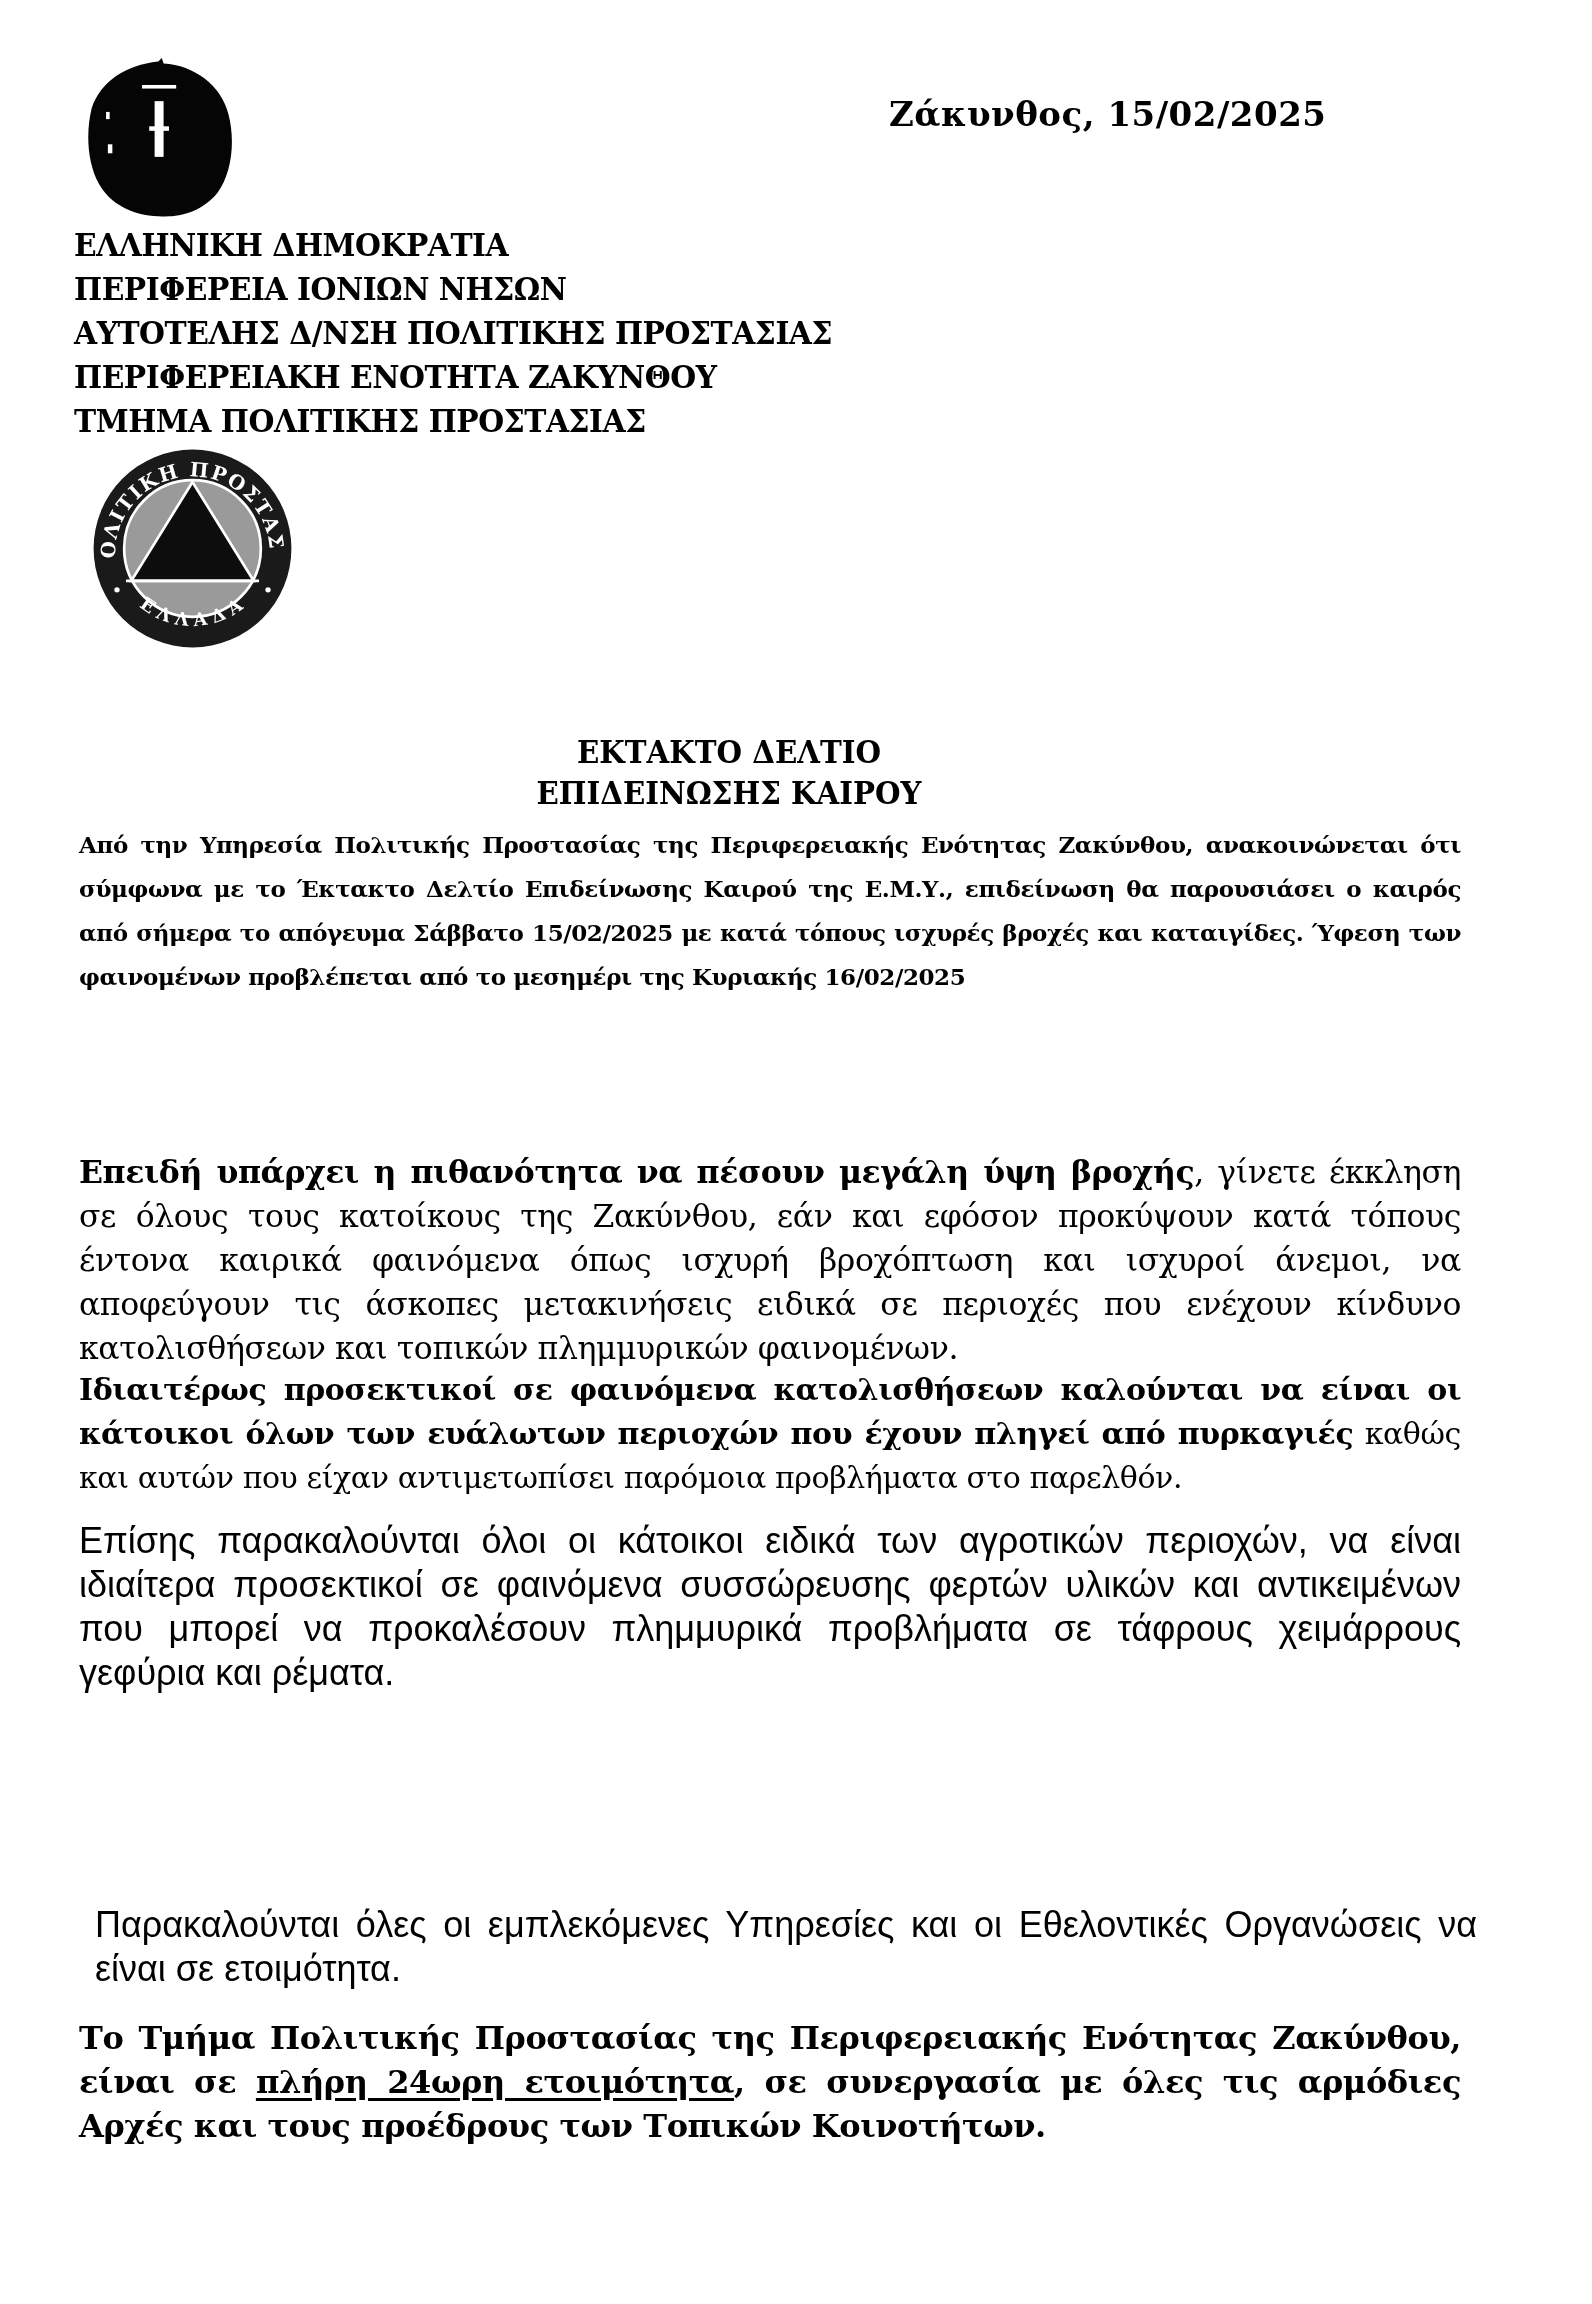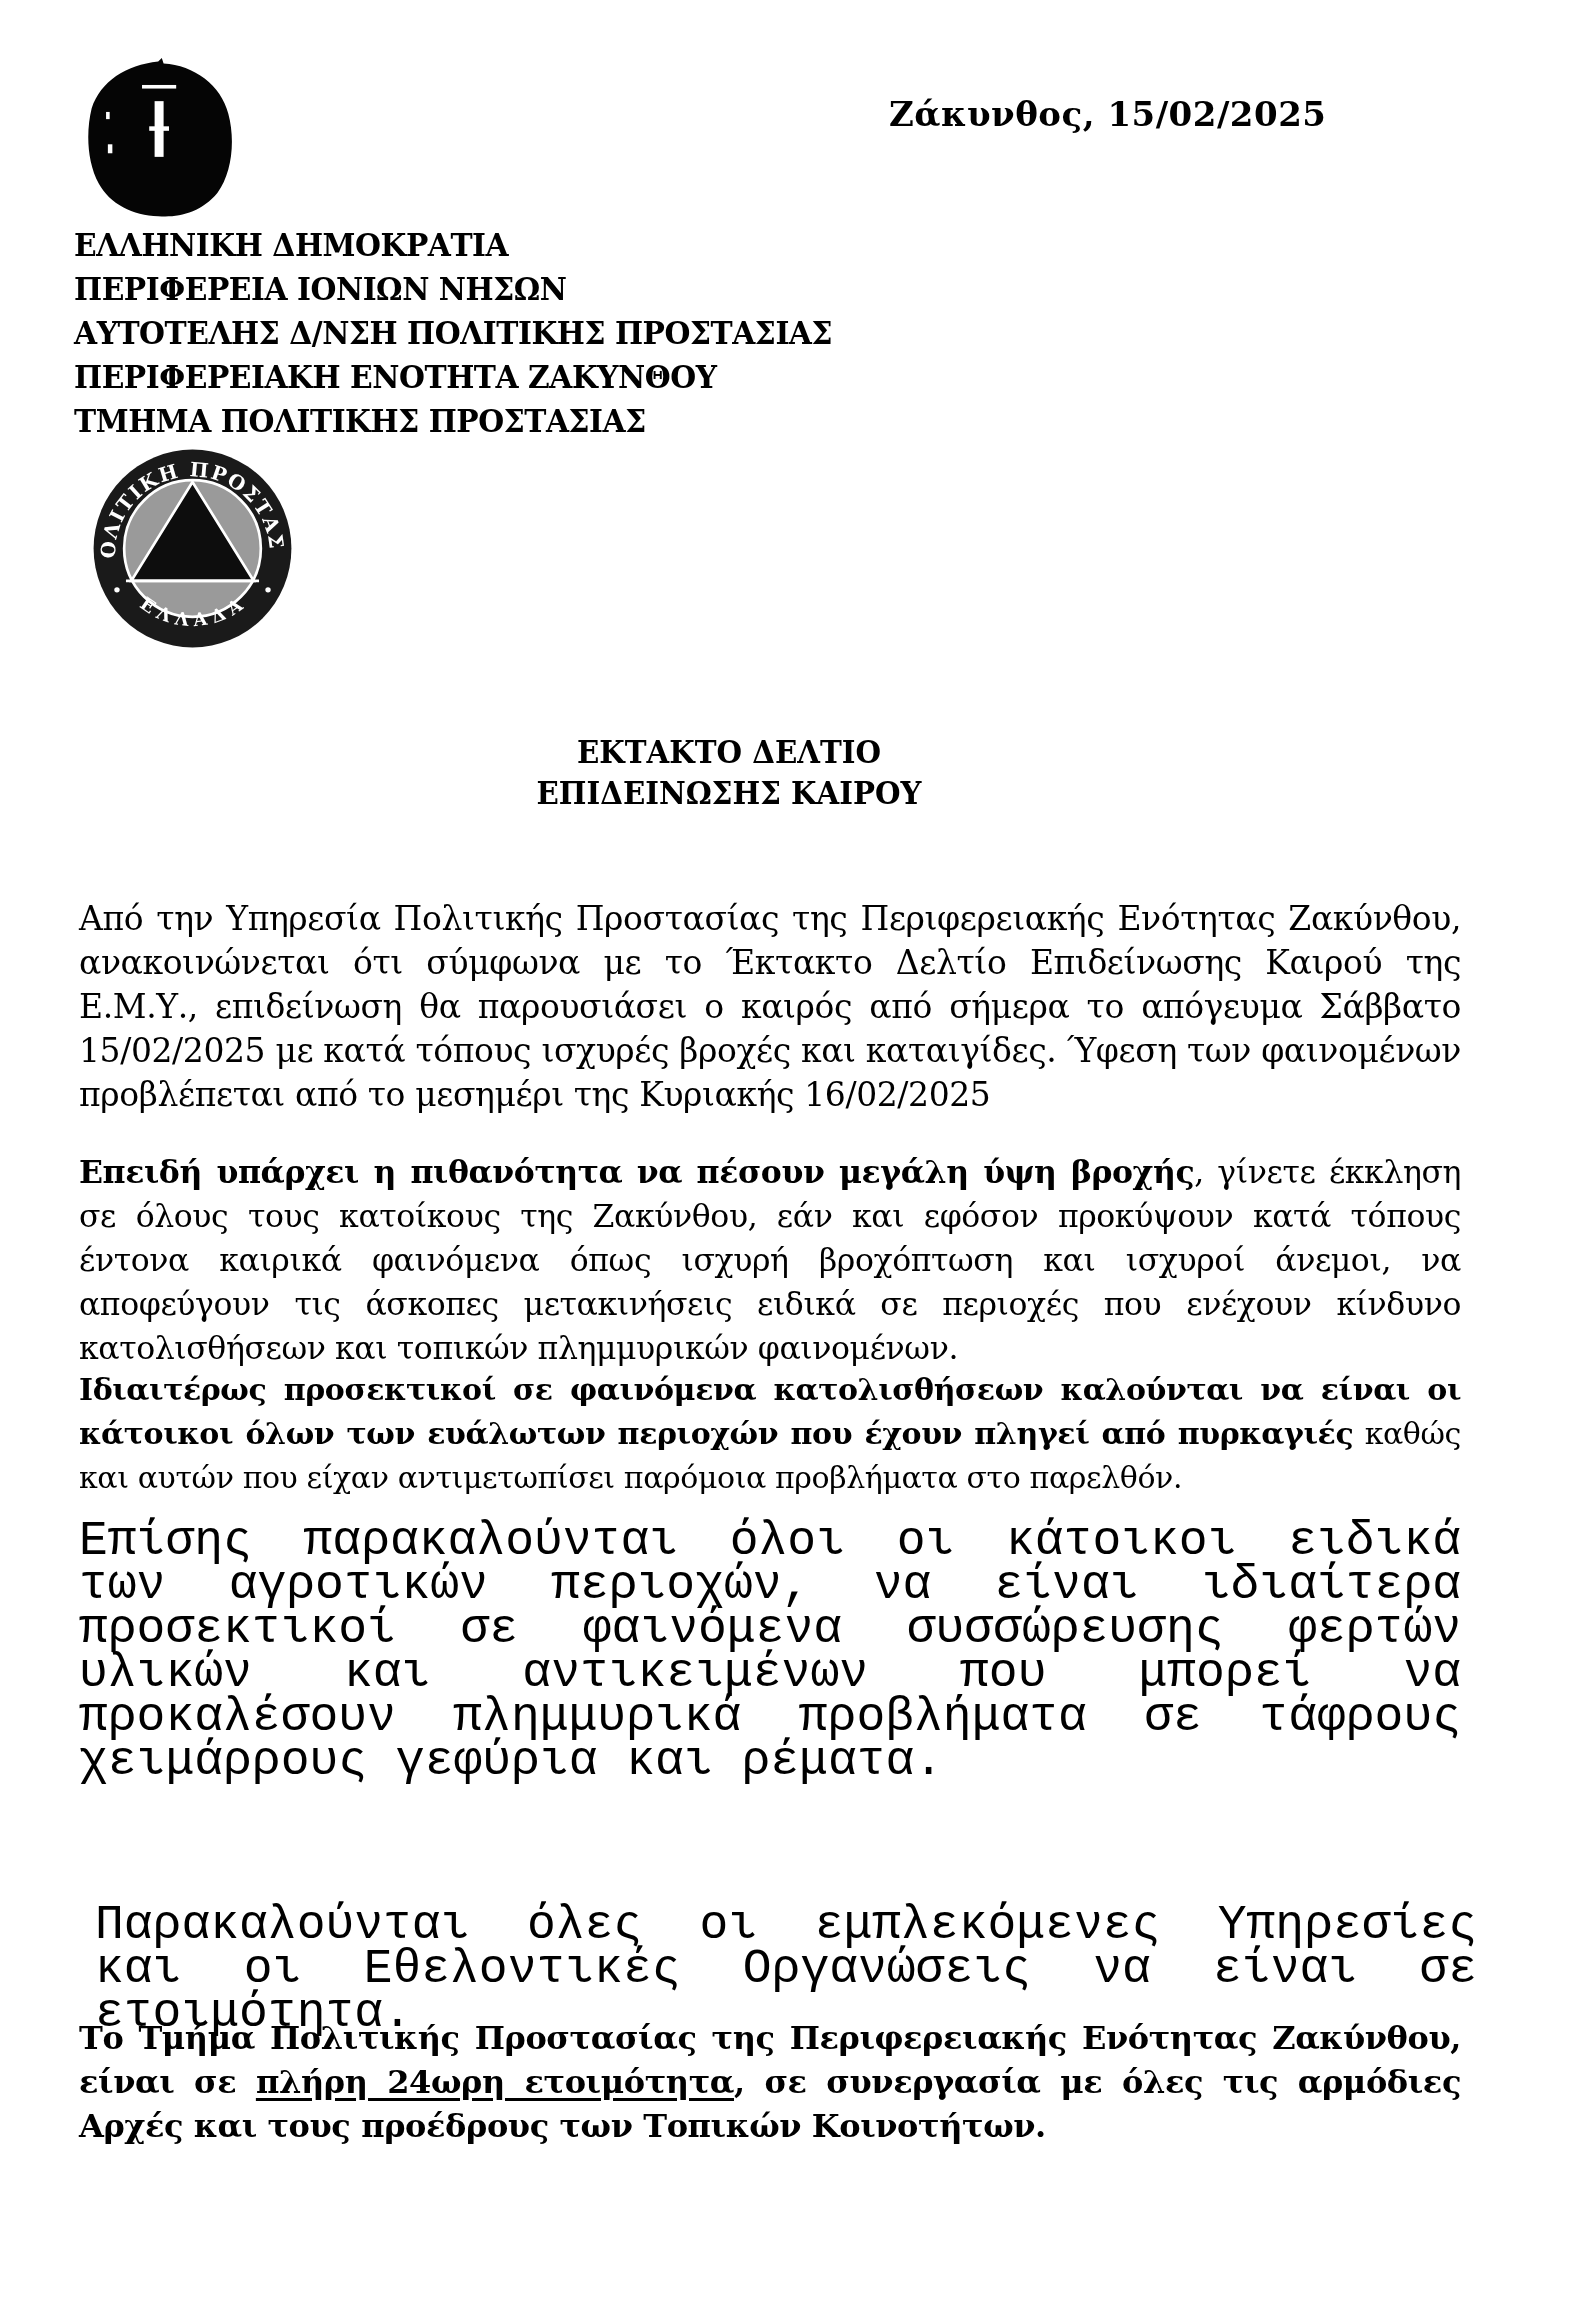--- a/index.html
+++ b/index.html
@@ -11,26 +11,26 @@
   .date { position: absolute; left: 889px; top: 94px; font-family: "DejaVu Serif", serif; font-weight: bold; font-size: 34px; letter-spacing: 0.5px; white-space: nowrap; }
 
   .authority { position: absolute; left: 74px; top: 223px; font-family: "DejaVu Serif", serif; font-weight: bold; font-size: 32px; line-height: 44px; letter-spacing: -0.5px; transform: scaleX(0.93); transform-origin: left top; }
   .authority div { white-space: nowrap; }
 
   .cp-logo { position: absolute; left: 90px; top: 446px; width: 205px; height: 205px; }
 
   .title { position: absolute; left: 0; width: 1458px; top: 731px; text-align: center; font-family: "DejaVu Serif", serif; font-weight: bold; font-size: 31.5px; line-height: 41px; transform: scaleX(0.93); transform-origin: 729px 0; }
   .title div { white-space: nowrap; }
 
-  .para { position: absolute; left: 79px; width: 1382px; font-family: Liberation Mono, monospace; font-size: 48px; line-height: 44px; text-align: justify; }
+  .para { position: absolute; left: 79px; width: 1382px; font-family: Liberation Sans, sans-serif; font-size: 36px; line-height: 44px; text-align: justify; }
   .para.bold { font-weight: bold; }
   .para .b { font-weight: bold; }
   .para .u { text-decoration: underline; text-underline-offset: 4.5px; }
 
-  .p1 { top: 897px; font-family: "DejaVu Serif", serif; font-size: 33px; letter-spacing: -0.4px; }
+  .p1 { top: 823px; font-family: "DejaVu Serif", serif; font-size: 23px; letter-spacing: -0.4px; font-weight: bold; }
   .p2 { top: 1150px; font-family: "DejaVu Serif", serif; font-size: 31.5px; letter-spacing: -0.4px; }
   .p3 { top: 1368px; font-family: "DejaVu Serif", serif; font-size: 30px; letter-spacing: -0.4px; }
   .p4 { top: 1519px; }
   .p5 { top: 1758px; font-family: "DejaVu Serif", serif; font-size: 31.5px; letter-spacing: -0.4px; }
   .p6 { top: 1887px; }
   .p7 { top: 2016px; font-family: "DejaVu Serif", serif; font-size: 32px; letter-spacing: -0.4px; }
 </style>
 </head>
 <body>
 

